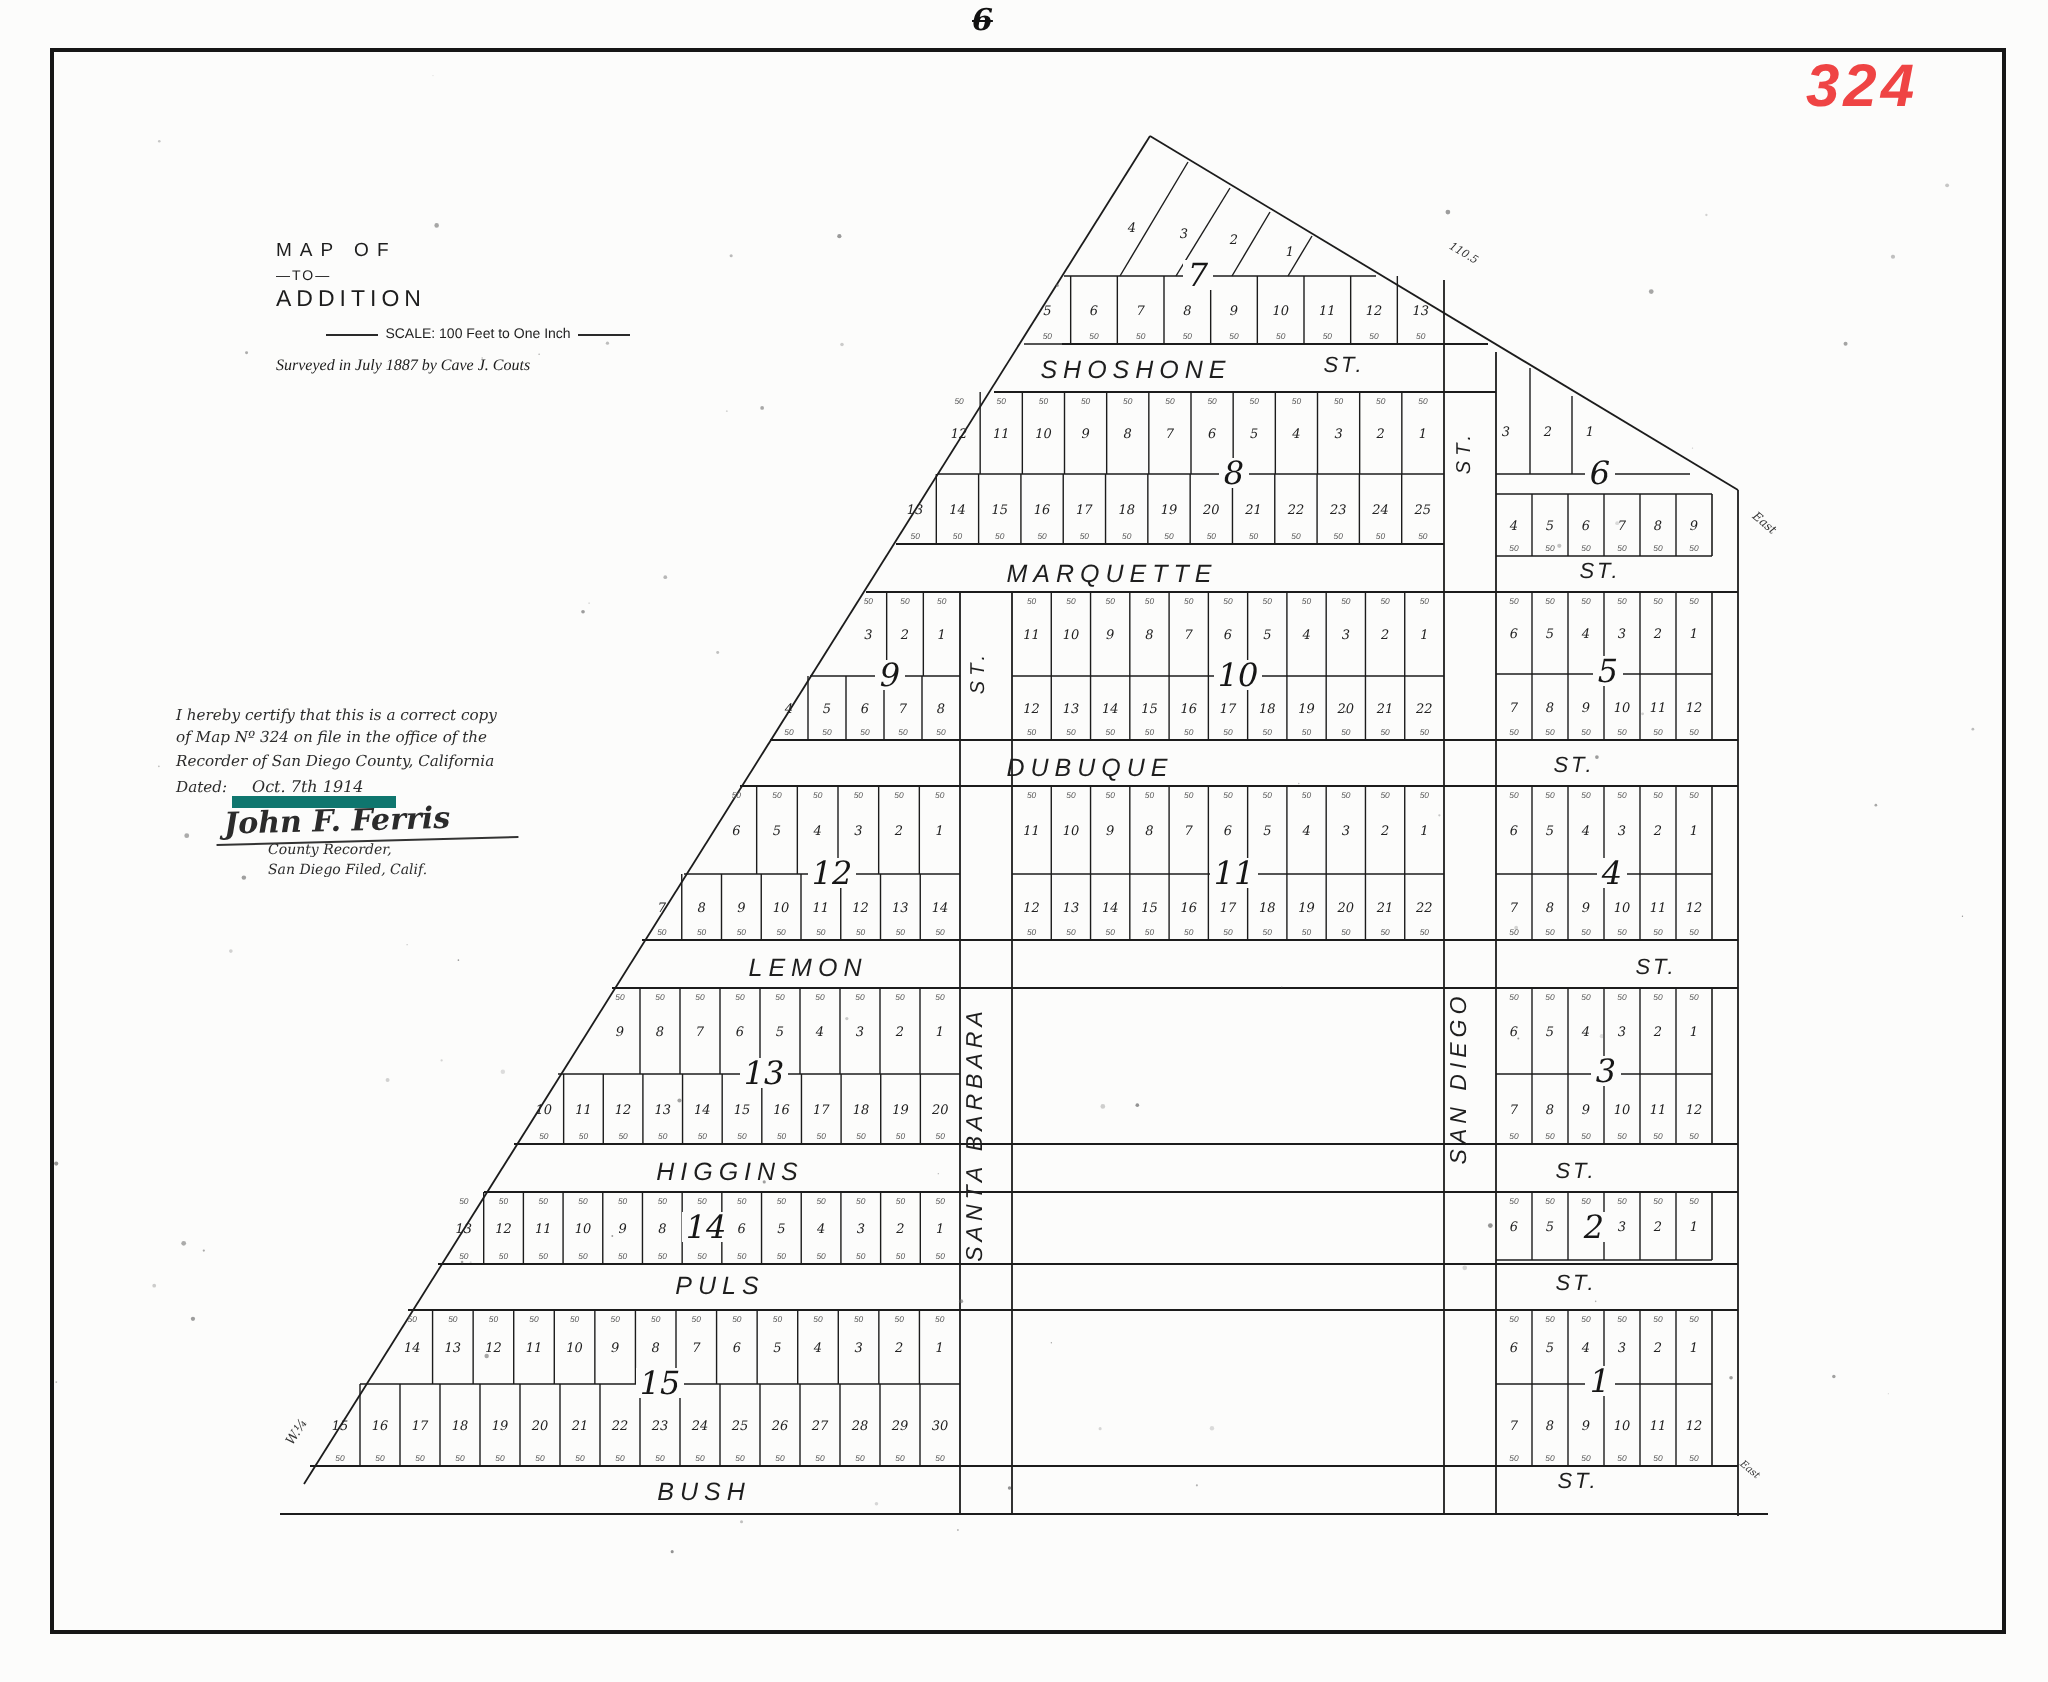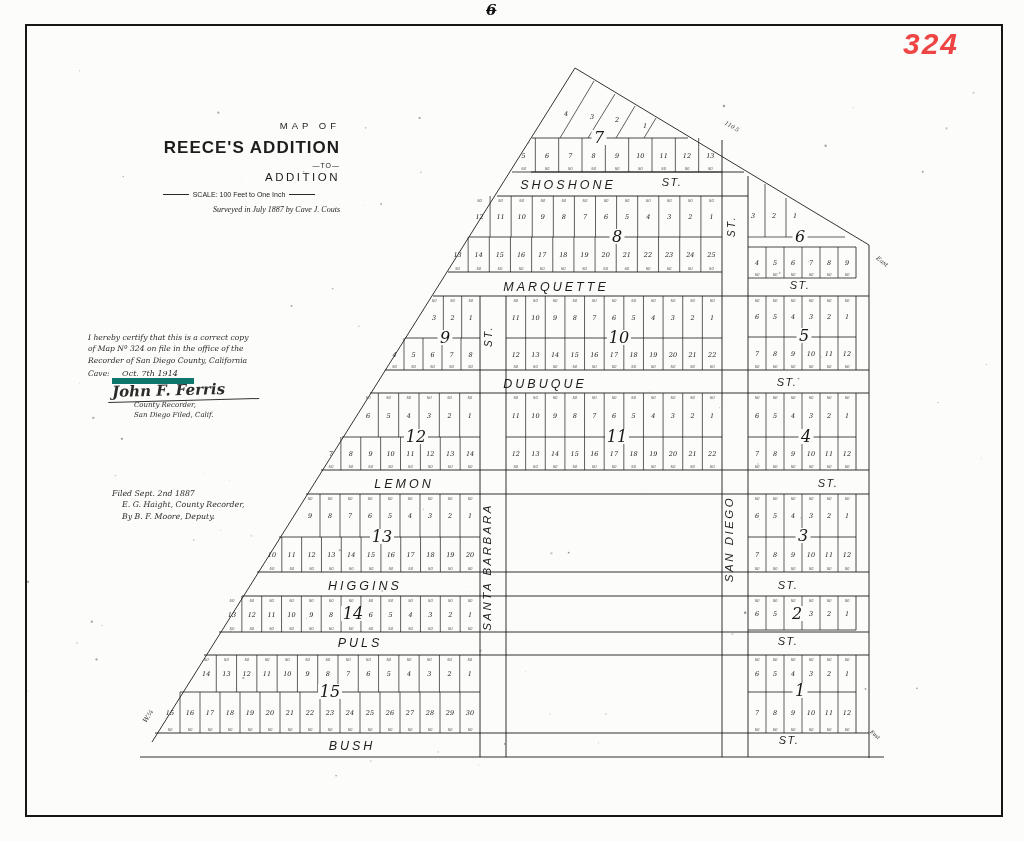--- a/index.html
+++ b/index.html
@@ -1,29 +1,29 @@
 <!DOCTYPE html>
 <html><head>
 <meta charset="utf-8">
 <style>
   html,body{margin:0;padding:0;background:#e8e8e6}
   .page{position:relative;width:1024px;height:841px;background:#fcfcfb;font-family:"Liberation Sans",sans-serif;overflow:hidden}
   svg#plat{position:absolute;left:0;top:0}
   .sheet-border{position:absolute;left:25px;top:24px;width:974px;height:789px;border:2px solid #161616;pointer-events:none}
   .topmark{position:absolute;left:486px;top:1px;font:italic 700 15px "DejaVu Serif",serif;color:#111;text-decoration:line-through}
   .pagenum{position:absolute;left:903px;top:27px;font:italic 600 30px "Liberation Sans",sans-serif;letter-spacing:2px;color:#ef4444}
-  .title-block{position:absolute;left:138px;top:120px;width:202px;text-align:right;color:#1d1d1d}
+  .title-block{position:absolute;left:138px;top:120px;width:202px;text-align:left;color:#1d1d1d}
   .t1{font-size:9.5px;letter-spacing:4px}
   .t2{font-size:17px;letter-spacing:1px;font-weight:700;margin-top:7px;white-space:nowrap}
   .t3{font-size:7px;margin-top:4px;letter-spacing:1px}
   .t4{font-size:11.5px;letter-spacing:2.5px;margin-top:2px}
   .t5{font-size:7px;margin-top:8px;display:flex;align-items:center;justify-content:center;gap:4px;white-space:nowrap}
   .rule{display:inline-block;width:26px;border-top:1px solid #2a2a2a;height:0}
   .t6{font-size:8px;margin-top:7px;font-style:italic;font-family:Liberation Serif, serif;white-space:nowrap}
-  .cert{position:absolute;left:88px;top:332px;width:250px;font:italic 7.6px/1.5 "DejaVu Serif",serif;color:#2b2b2b}
+  .cert{position:absolute;left:88px;top:352px;width:250px;font:italic 7.6px/1.5 "DejaVu Serif",serif;color:#2b2b2b}
   .dated{margin-top:2px}
   .dval{border-bottom:6px solid #0f766e;padding:0 16px 0 10px;font-size:8px}
   .sig{font:italic 700 15px "DejaVu Serif",serif;margin:1px 0 0 20px;border-bottom:1px solid #333;display:inline-block;padding:0 34px 1px 4px;transform:rotate(-1.5deg);white-space:nowrap}
   .sigt{font-size:7px;margin-left:46px;line-height:1.35}
   .filed{position:absolute;left:112px;top:488px;font:italic 7.8px/1.45 "DejaVu Serif",serif;color:#2b2b2b}
   .filed .ind{margin-left:10px}
 </style>
 </head>
 <body>
 
@@ -880,43 +880,37 @@
       <circle cx="853.204846945221" cy="107.5133692675798" r="0.5783045540928395" fill="#666" opacity="0.29146702130859115"></circle>
     </svg>
 
   <div class="sheet-border"></div>
 
   <div class="topmark">6</div>
   <div class="pagenum">324</div>
 
   <div class="title-block">
     <div class="t1">MAP OF</div>
-    <div class="t2">REECE'S ADDITION</div>
     <div class="t3">—TO—</div>
     <div class="t4">ADDITION</div>
     <div class="t5">
       <span class="rule"></span>
       <span>SCALE: 100 Feet to One Inch</span>
       <span class="rule"></span>
     </div>
     <div class="t6">Surveyed in July 1887 by Cave J. Couts</div>
   </div>
 
   <div class="cert">
     <div>I hereby certify that this is a correct copy</div>
     <div>of Map Nº 324 on file in the office of the</div>
     <div>Recorder of San Diego County, California</div>
     <div class="dated">
-      <span>Cave:</span>
+      <span>Dated:</span>
       <span class="dval">Oct. 7th 1914</span>
     </div>
     <div class="sig">John F. Ferris</div>
     <div class="sigt">County Recorder,</div>
     <div class="sigt">San Diego Filed, Calif.</div>
   </div>
 
-  <div class="filed">
-    <div>Filed Sept. 2nd 1887</div>
-    <div class="ind">E. G. Haight, County Recorder,</div>
-    <div class="ind">By B. F. Moore, Deputy.</div>
-  </div>
 
 </div>
 
 </body></html>

